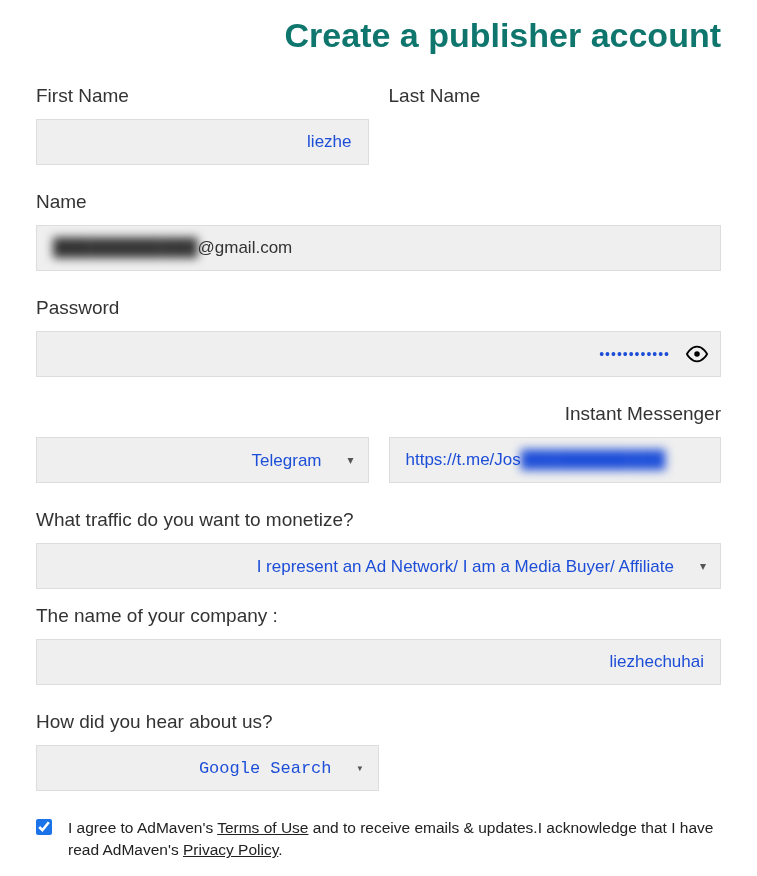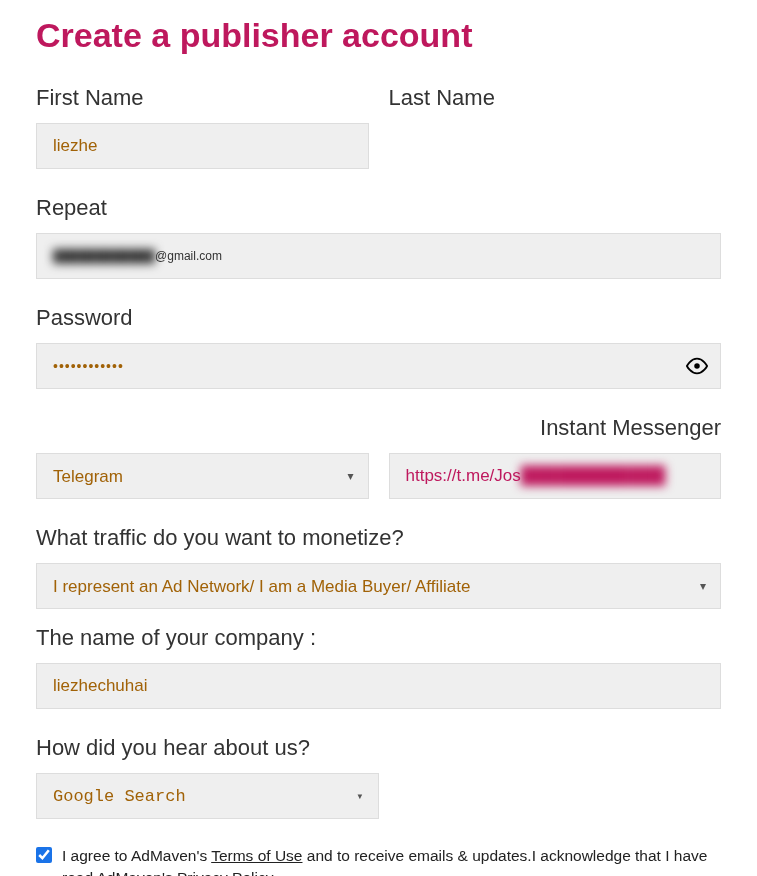--- a/index.html
+++ b/index.html
@@ -4,53 +4,54 @@
   <style>
     * { box-sizing: border-box; margin: 0; padding: 0; }
     body {
       font-family: Arial, Helvetica, sans-serif;
       background: #fff;
       width: 757px;
       padding: 2px 0 20px 0;
     }
     .container { padding: 0 36px; }
     .page-title {
-      text-align: left;
-      color: #be185d;
+      text-align: right;
+      color: #0f766e;
       font-size: 34px;
       font-weight: 700;
       margin: 14px 0 30px 0;
     }
     .row { display: flex; gap: 20px; margin-bottom: 26px; }
     .field { flex: 1; display: flex; flex-direction: column; }
     .full { width: 100%; }
     label.field-label {
-      font-size: 22px;
+      font-size: 19px;
       color: #333;
       margin-bottom: 12px;
     }
     .input-box {
       background: #efefef;
       border: 1px solid #ddd;
       height: 46px;
       display: flex;
       align-items: center;
       padding: 0 16px;
       position: relative;
     }
     .input-box input,
     .input-box select {
       border: none;
       background: transparent;
       width: 100%;
       height: 100%;
       font-size: 17px;
-      color: #a16207;
+      color: #1d4ed8;
       outline: none;
       font-family: inherit;
+      text-align: right;
     }
     .input-box.pwd input { letter-spacing: 1px; font-size: 14px; padding-right: 34px; }
     .input-box.highlight { border: 1px solid #6fcf97; }
     .eye-icon {
       position: absolute;
       right: 12px;
       top: 50%;
       transform: translateY(-50%);
       cursor: pointer;
       display: inline-flex;
@@ -67,21 +68,21 @@
       top: 50%;
       transform: translateY(-50%);
       pointer-events: none;
       font-size: 12px;
       color: #555;
     }
     .half-select { width: 50%; font-family: Liberation Mono, monospace; }
     .consent-row {
       display: flex;
       align-items: flex-start;
-      gap: 10px;
+      gap: 16px;
       margin-top: 6px;
       font-size: 15.5px;
       color: #222;
       line-height: 1.45;
     }
     .consent-row input[type="checkbox"] {
       width: 16px; height: 16px;
       accent-color: #1a73e8;
       margin-top: 2px;
       flex-shrink: 0;
@@ -102,22 +103,22 @@
         <input type="text" value="liezhe" style="">
       </div>
     </div>
     <div class="field">
       <label class="field-label">Last Name</label>
     </div>
   </div>
 
   <div class="row">
     <div class="field full">
-      <label class="field-label">Repeat</label>
-      <div class="input-box" style="font-size:12px;color:#333;">
+      <label class="field-label">Name</label>
+      <div class="input-box" style="font-size:17px;color:#333;">
         <span class="blur">████████████</span>
           <span>@gmail.com</span>
       </div>
     </div>
   </div>
 
   <div class="row">
     <div class="field">
       <label class="field-label">Password</label>
       <div class="input-box pwd">
@@ -140,21 +141,21 @@
   <div class="row" style="margin-top:-26px;">
     <div class="field">
       <div class="input-box select-wrap">
         <select>
           <option>Telegram</option>
         </select>
         <span class="select-caret">▾</span>
       </div>
     </div>
     <div class="field">
-      <div class="input-box" style="font-size:17px;color:#be185d;">
+      <div class="input-box" style="font-size:17px;color:#1d4ed8;">
         <span>https://t.me/Jos</span>
           <span class="blur">████████████</span>
       </div>
     </div>
   </div>
 
   <div class="row">
     <div class="field full">
       <label class="field-label">What traffic do you want to monetize?</label>
       <div class="input-box select-wrap">

